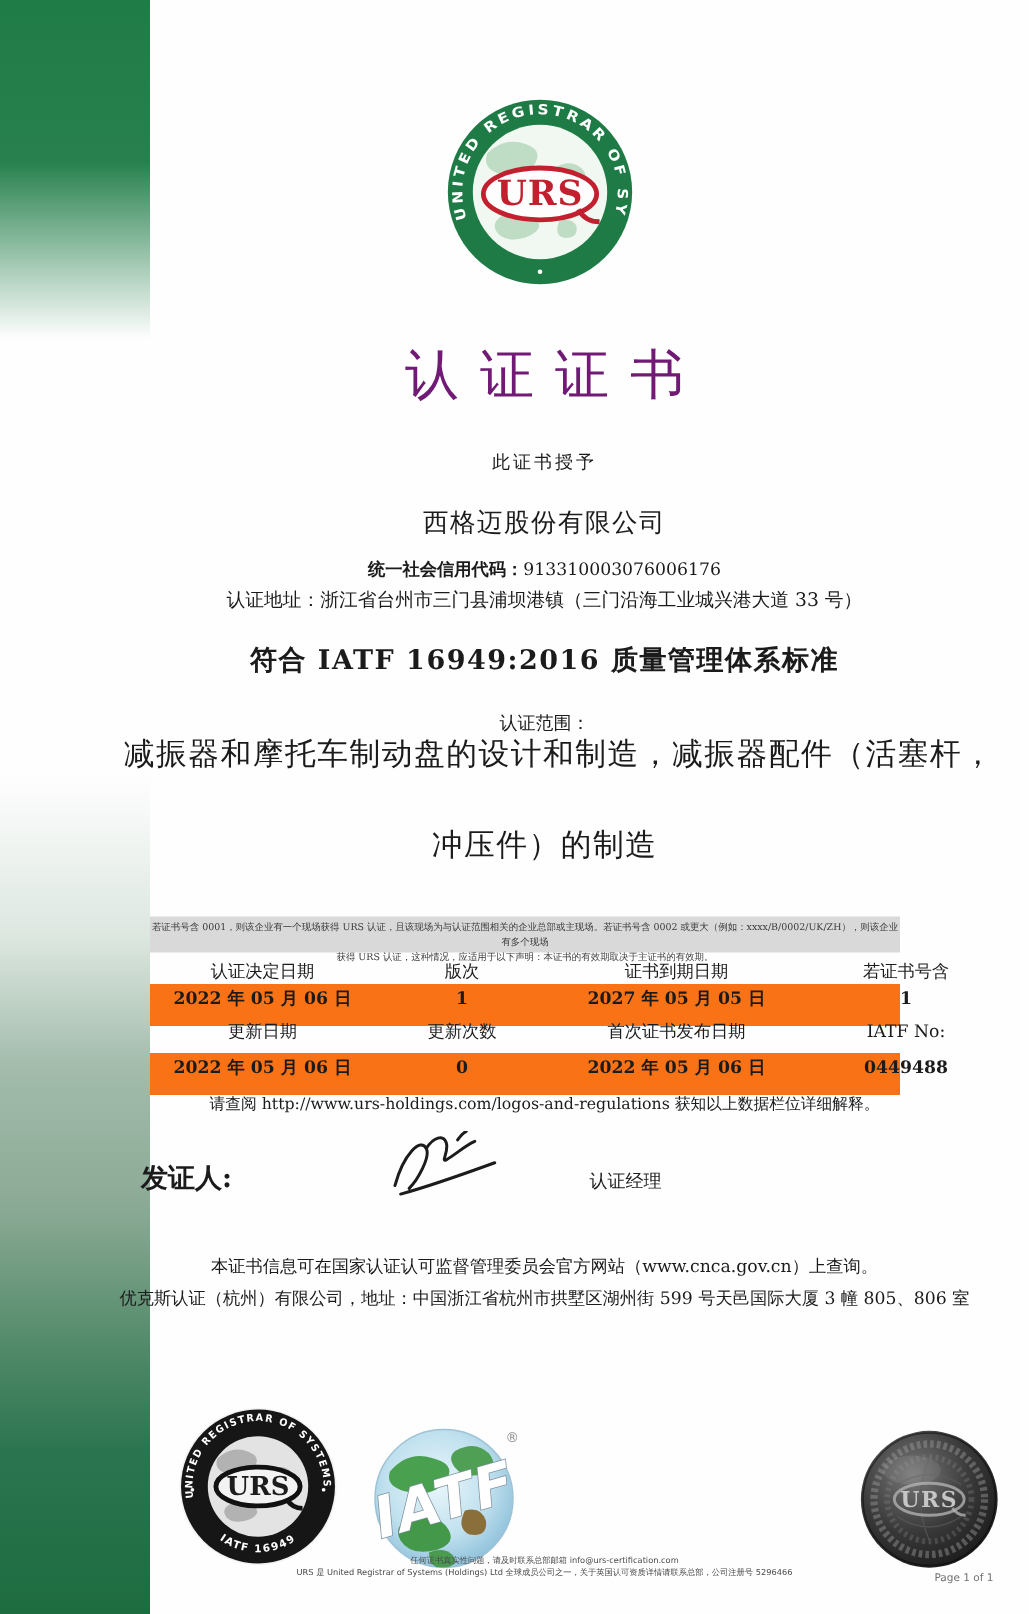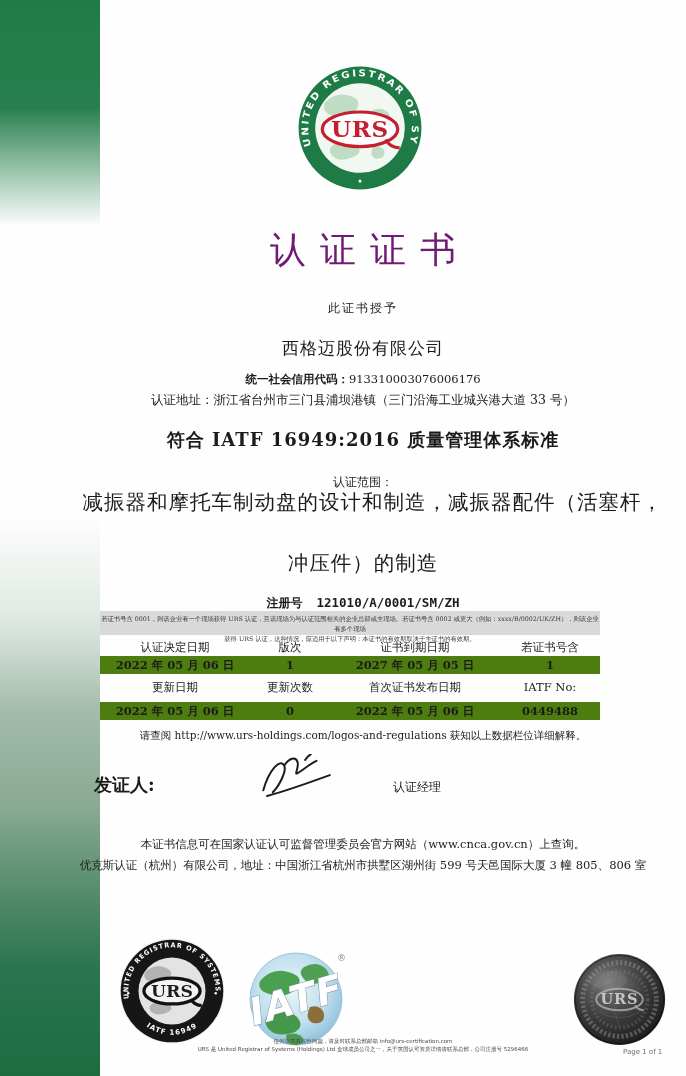--- a/index.html
+++ b/index.html
@@ -19,24 +19,24 @@
   .addr{top:392px;font-size:12.5px;}
   .standard{top:428px;font-size:18px;font-weight:bold;letter-spacing:1px;}
   .scope-label{top:474px;font-size:12px;}
   .scope-line{font-size:20.5px;white-space:nowrap;letter-spacing:1px;}
   .s1{top:488px;text-align:right;}
   .s2{top:549px;}
   .reg-line{top:595px;font-size:12px;font-weight:bold;}
   .reg-line .num{margin-left:14px;font-family:"DejaVu Sans Mono","Liberation Mono",monospace;font-size:12.5px;}
   .note-band{position:absolute;left:100px;top:611px;width:500px;height:24px;background:#d9d9d9;
     font-size:6.3px;line-height:10px;text-align:center;color:#3a3a3a;padding-top:3px;box-sizing:border-box;}
-  .trow{position:absolute;left:100px;width:500px;display:grid;grid-template-columns:150px 80px 170px 100px;}
+  .trow{position:absolute;left:100px;width:500px;display:grid;grid-template-columns:150px 80px 170px 100px;gap:18px;}
   .trow div{text-align:center;}
   .thead{font-size:11.5px;height:15px;line-height:15px;}
-  .tband{background:#4d7c0f;font-size:11.5px;font-weight:bold;height:18px;line-height:18px;}
+  .tband{background:#f97316;font-size:11.5px;font-weight:bold;height:28px;line-height:18px;}
   .link-note{top:729px;font-size:10.5px;}
   .issuer{position:absolute;left:94px;top:773px;font-size:18px;font-weight:bold;}
   .signature{position:absolute;left:250px;top:754px;width:95px;height:48px;}
   .role{position:absolute;left:393px;top:779px;font-size:12px;}
   .cnca{top:837px;font-size:11.5px;}
   .org-addr{top:858px;font-size:11.5px;white-space:nowrap;}
   .logo-bw{position:absolute;left:118px;top:937px;width:108px;height:108px;}
   .logo-iatf{position:absolute;left:246px;top:947px;width:100px;height:100px;}
   .seal{position:absolute;left:571px;top:951px;width:97px;height:97px;}
   .tiny-footer{top:1038px;font-size:5.5px;line-height:7.5px;color:#4a4a4a;
@@ -91,23 +91,20 @@
   <div class="cx addr">
     <span>认证地址：</span><span>浙江省台州市三门县浦坝港镇（三门沿海工业城兴港大道 33 号）</span>
   </div>
 
   <div class="cx standard">符合 IATF 16949:2016 质量管理体系标准</div>
 
   <div class="cx scope-label">认证范围：</div>
   <div class="cx scope-line s1">减振器和摩托车制动盘的设计和制造，减振器配件（活塞杆，</div>
   <div class="cx scope-line s2">冲压件）的制造</div>
 
-  <div class="cx reg-line">
-    <span>注册号</span><span class="num">121010/A/0001/SM/ZH</span>
-  </div>
 
   <div class="note-band">
     <div>若证书号含 0001，则该企业有一个现场获得 URS 认证，且该现场为与认证范围相关的企业总部或主现场。若证书号含 0002 或更大（例如：xxxx/B/0002/UK/ZH），则该企业有多个现场</div>
     <div>获得 URS 认证，这种情况，应适用于以下声明：本证书的有效期取决于主证书的有效期。</div>
   </div>
 
   <div class="trow thead" style="top:640px">
     <div>认证决定日期</div>
     <div>版次</div>
     <div>证书到期日期</div>

